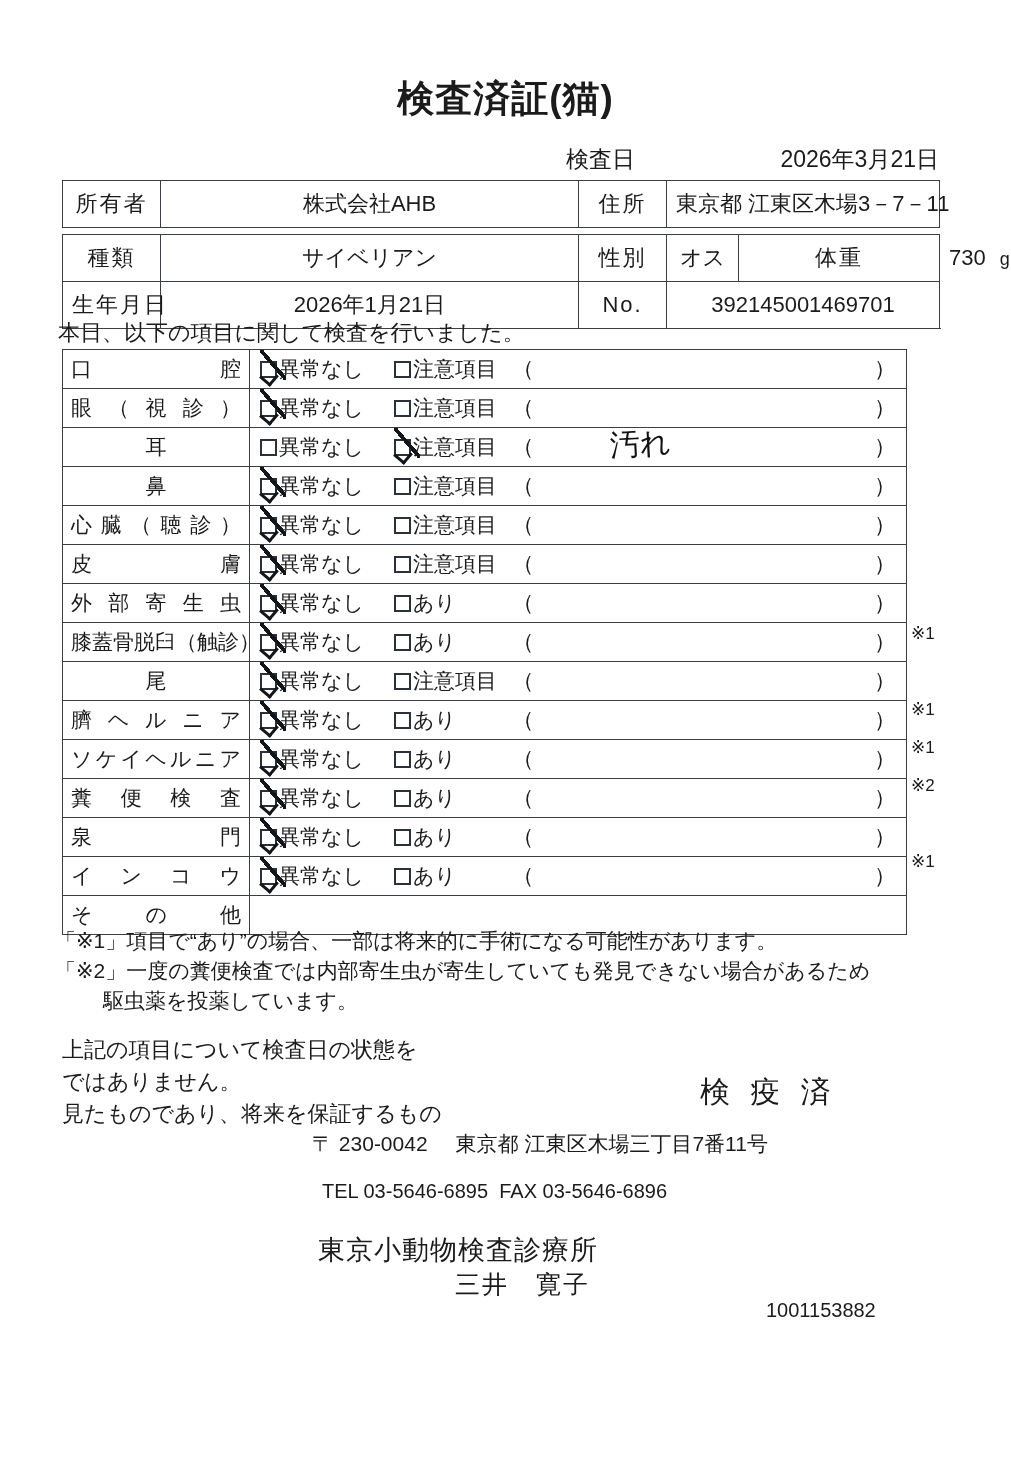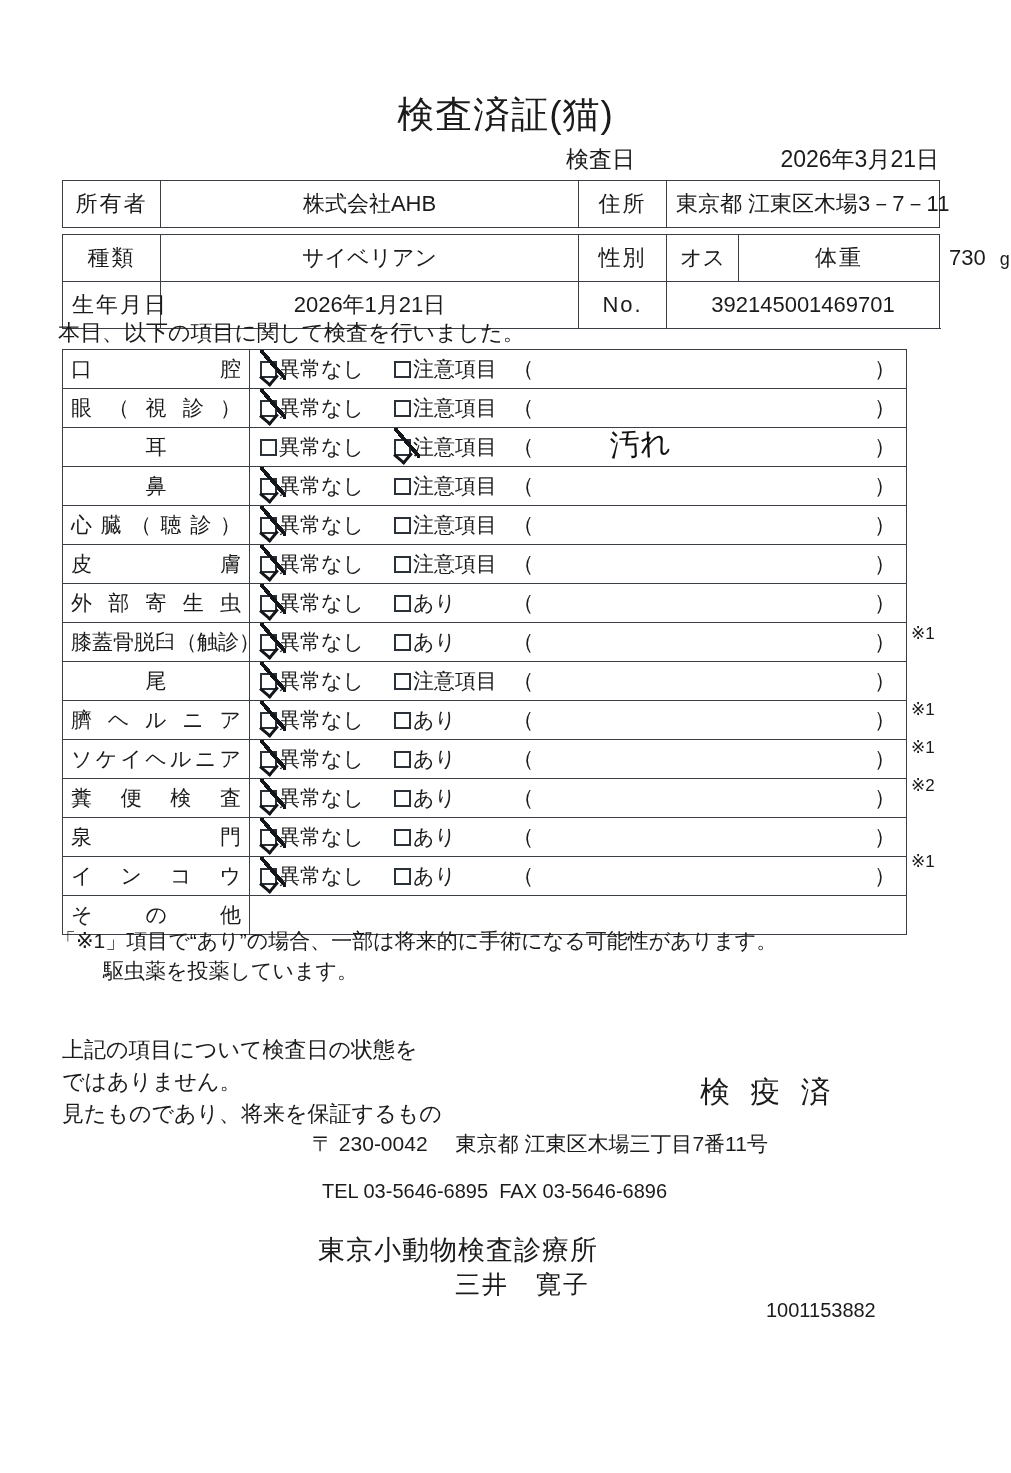--- a/index.html
+++ b/index.html
@@ -22,23 +22,22 @@
   }
 
   
   .doc-title {
     position: absolute;
     top: 74px;
     left: 0;
     width: 1011px;
     text-align: center;
     font-size: 37px;
-    font-weight: 400;
+    font-weight: 700;
     letter-spacing: 1px;
-    margin-top: 16px;
   }
 
   
   .date-line {
     position: absolute;
     top: 144px;
     left: 0;
     width: 1011px;
     height: 30px;
   }
@@ -410,20 +409,21 @@
       <div class="mark-row">※1</div>
       <div class="mark-row">※1</div>
       <div class="mark-row">※2</div>
       <div class="mark-row"></div>
       <div class="mark-row">※1</div>
       <div class="mark-row"></div>
     </div>
 
   <div class="footnotes">
     <div>「※1」項目で“あり”の場合、一部は将来的に手術になる可能性があります。</div>
+    <div>「※2」一度の糞便検査では内部寄生虫が寄生していても発見できない場合があるため</div>
     <div class="indent">駆虫薬を投薬しています。</div>
   </div>
 
   <div class="disclaimer">
     <div>上記の項目について検査日の状態を</div>
     <div>ではありません。</div>
     <div>見たものであり、将来を保証するもの</div>
   </div>
 
   <div class="stamp">検 疫 済</div>

